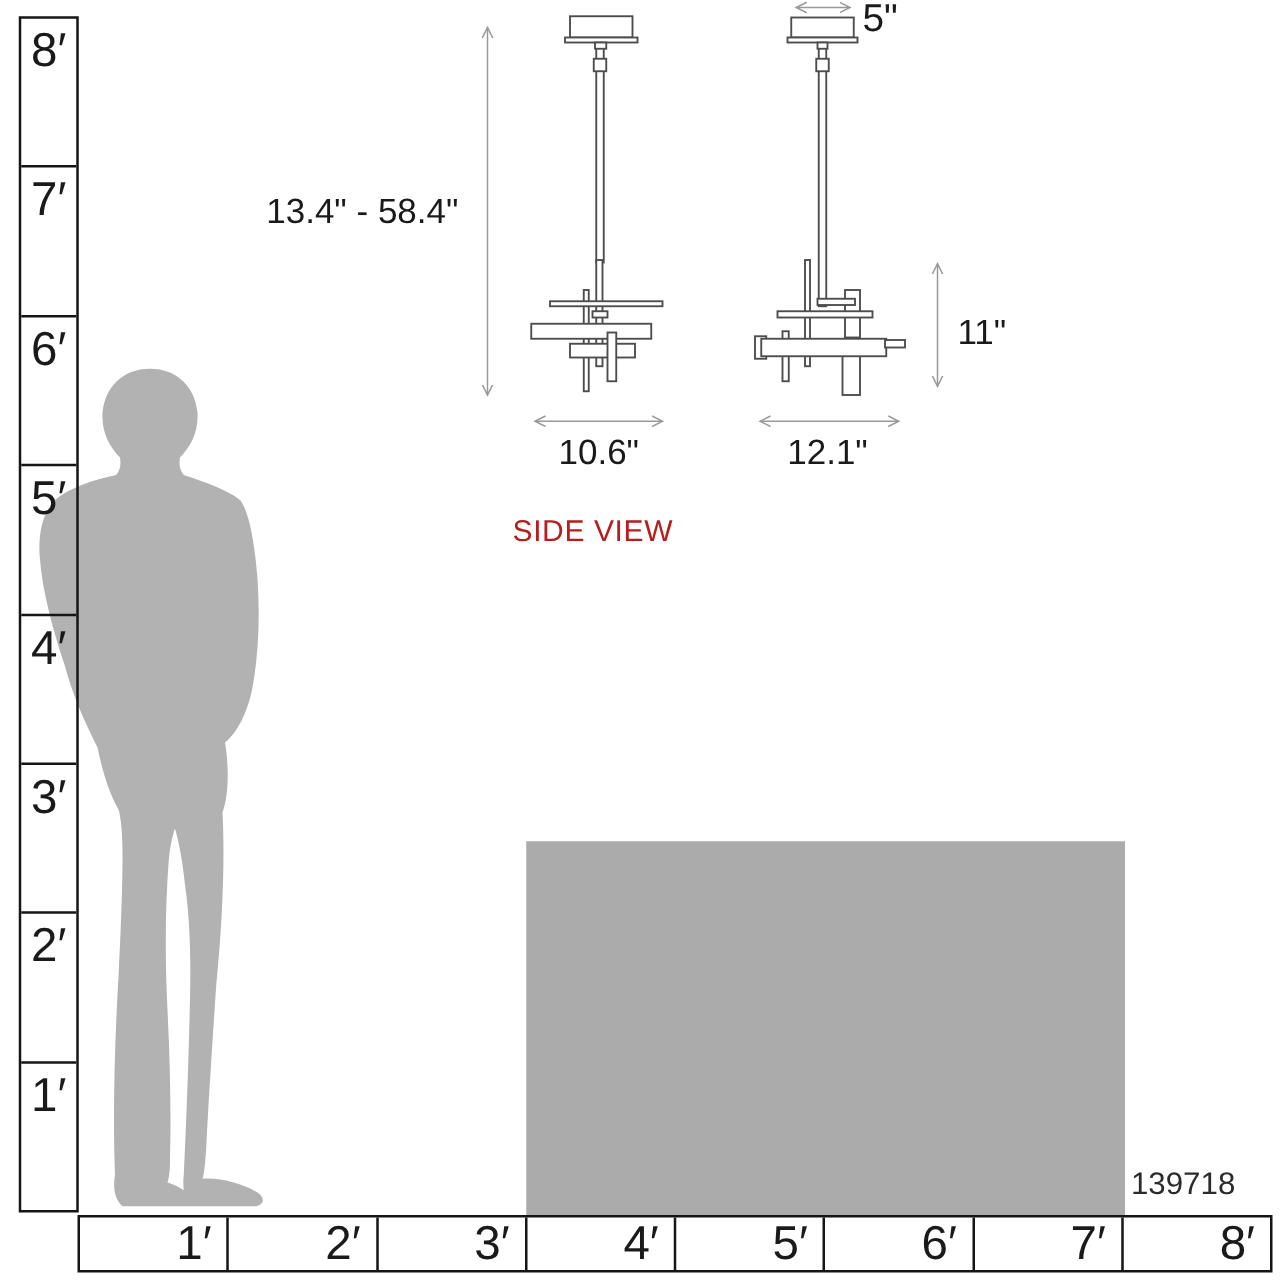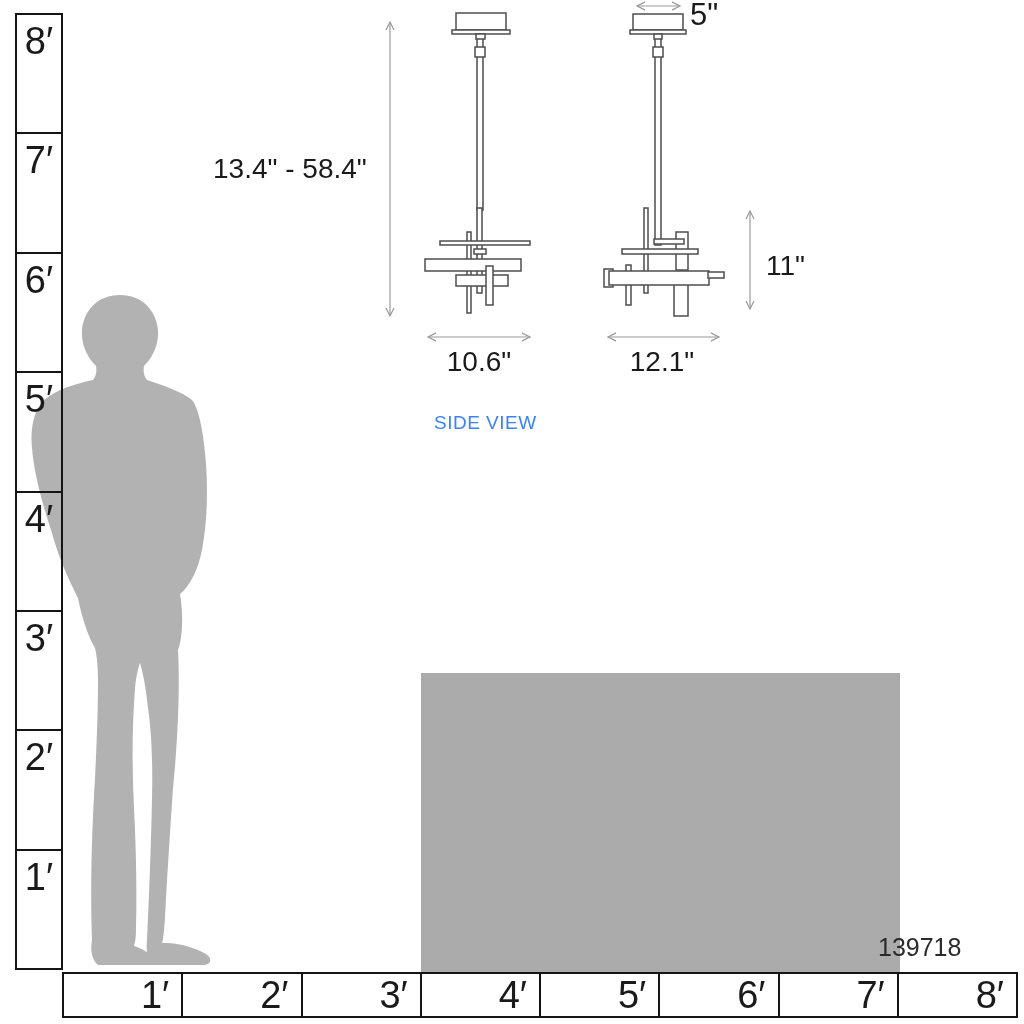--- a/index.html
+++ b/index.html
@@ -45,22 +45,22 @@
   .dim-line{stroke:var(--dimension-arrow);stroke-width:1.2;fill:none;}
   .dim-head{stroke:var(--dimension-arrow);stroke-width:1;fill:none;}
 
   
   .dim-text{font-size:28px;color:var(--text);}
   .t-height-range{left:213px;top:153px;}
   .t-canopy{left:690px;top:-3px;font-size:31px;}
   .t-fixture-h{left:766px;top:250px;}
   .t-side-w{left:423px;top:346px;width:112px;text-align:center;}
   .t-front-w{left:606px;top:346px;width:112px;text-align:center;}
-  .t-side-view{left:434px;top:412px;font-size:19px;letter-spacing:0.5px;color:#3b82f6;}
-  .t-code{left:878px;top:933px;width:137px;text-align:left;font-size:25px;color:#2b2b2b;}
+  .t-side-view{left:410px;top:412px;font-size:24px;letter-spacing:0.5px;color:#b91c1c;}
+  .t-code{left:878px;top:933px;width:137px;text-align:center;font-size:25px;color:#2b2b2b;}
 </style>
 </head>
 <body>
 
 <div class="layer-table table-block"></div>
 
 <svg class="layer-figure person-svg" viewBox="0 0 210 682" aria-hidden="true">
   <path class="person-path" d="
     M110,7
     C132,7 146,22 148,42

